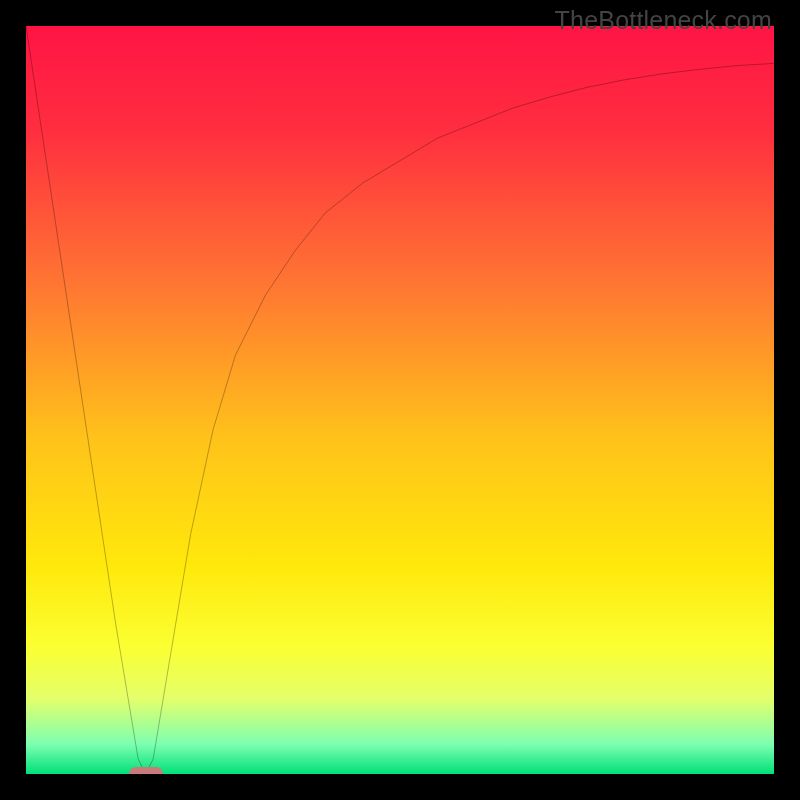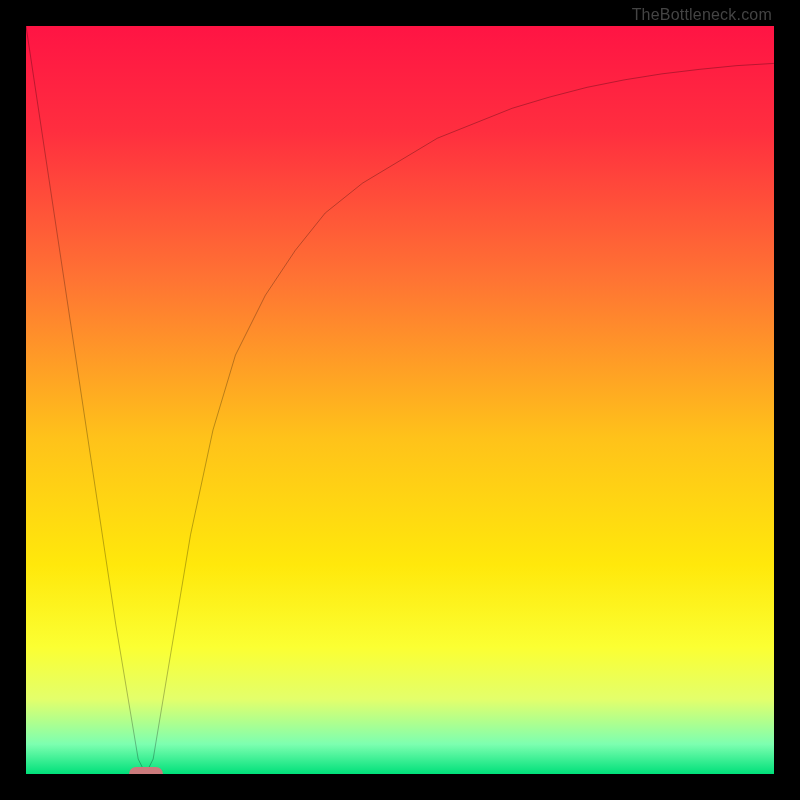--- a/index.html
+++ b/index.html
@@ -33,21 +33,21 @@
     position: absolute;
     inset: 0;
     width: 100%;
     height: 100%;
   }
   .watermark {
     position: absolute;
     top: 6px;
     right: 28px;
     color: #444;
-    font-size: 16px;
+    font-size: 25px;
     font-weight: 500;
     letter-spacing: 0.2px;
     user-select: none;
   }
   .marker {
     position: absolute;
     width: 34px;
     height: 14px;
     border-radius: 8px;
     background: #cb7a7c;

